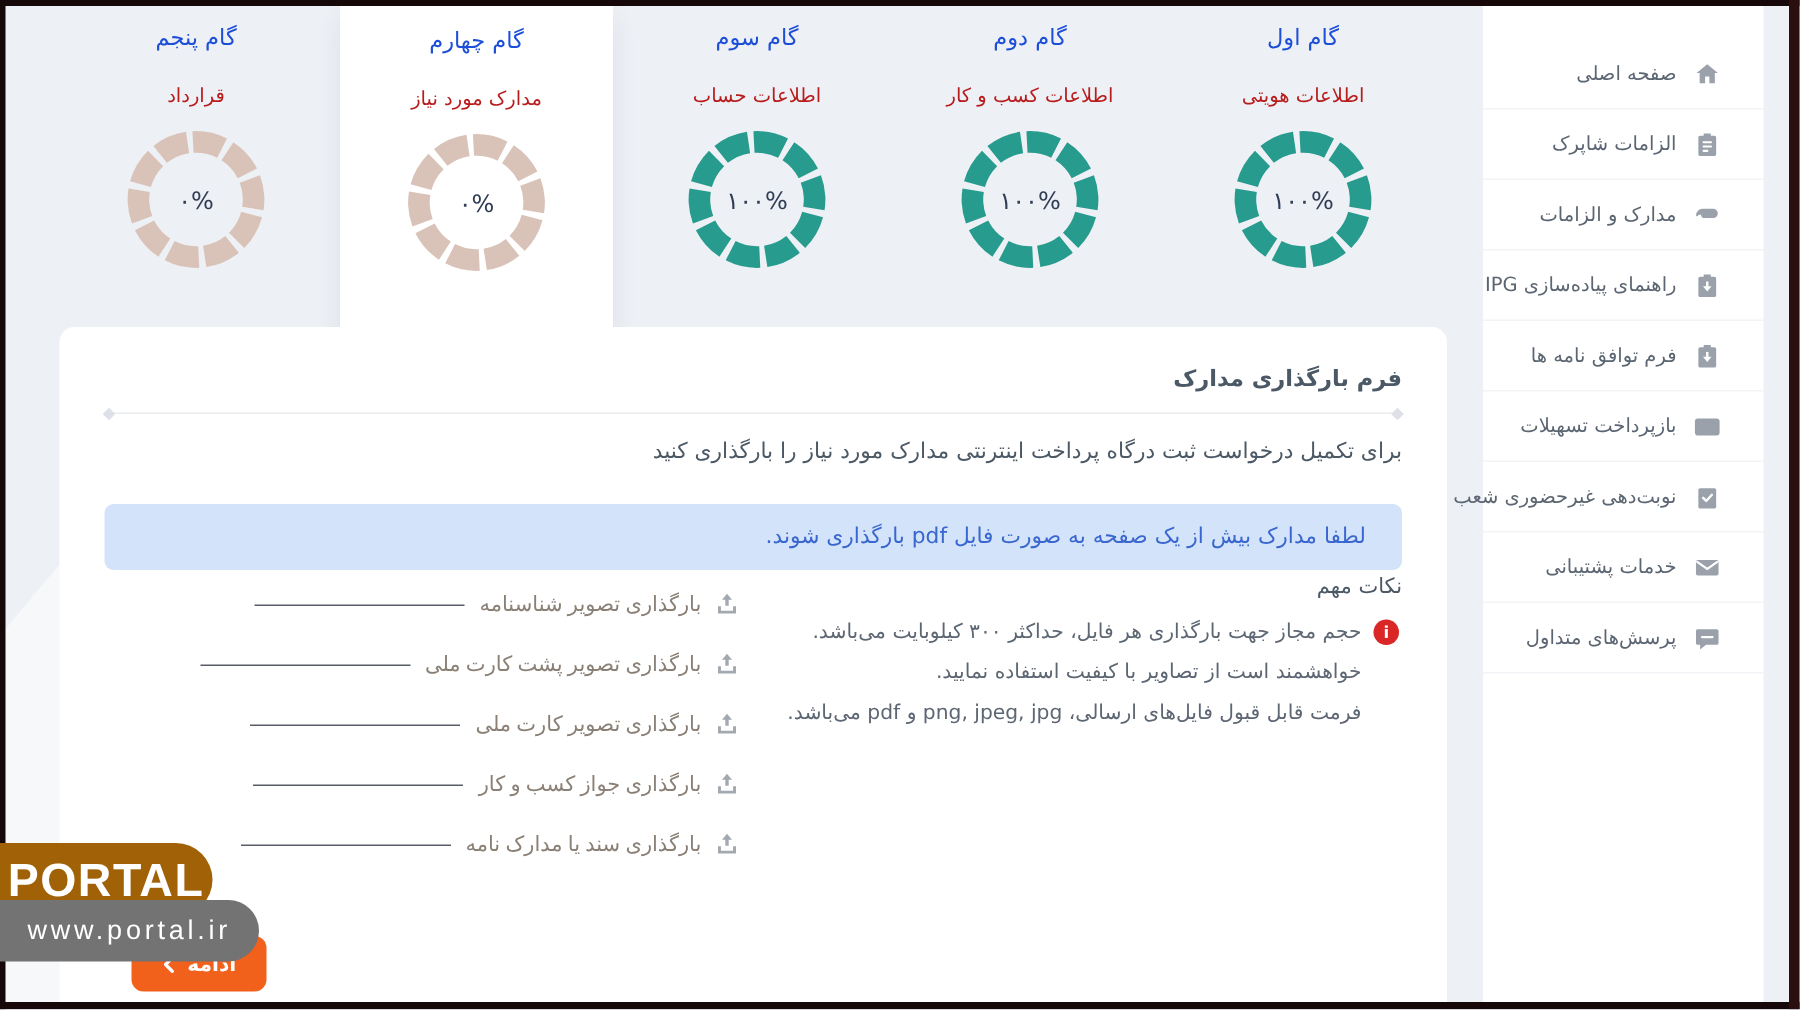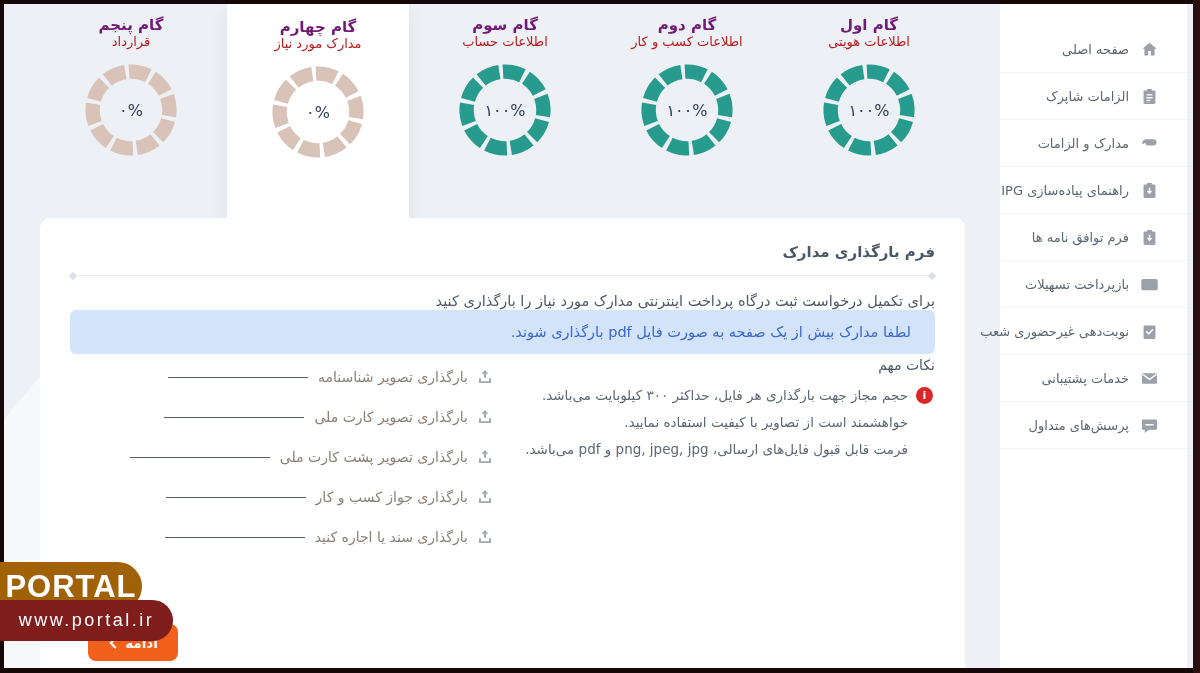--- a/index.html
+++ b/index.html
@@ -12,64 +12,64 @@
   .edge-top { top:0; left:0; right:0; height:4px; }
   .edge-bottom { bottom:0; left:0; right:0; height:5px; }
   .edge-left { left:0; top:0; bottom:0; width:4px; }
   .edge-right { right:0; top:0; bottom:0; width:7px; background:#2b0e0e; }
 
   
   .bg-shape { position:absolute; left:-60px; top:400px; width:300px; height:300px;
     background:rgba(255,255,255,.5); transform:rotate(40deg); z-index:0; }
 
   
-  .sidebar { position:absolute; right:13px; top:4px; bottom:5px; width:187px; background:#fff; z-index:1; padding-top:22px; }
+  .sidebar { position:absolute; right:24px; top:4px; bottom:5px; width:187px; background:#fff; z-index:1; padding-top:22px; }
   .side-item { height:47px; display:flex; align-items:center; gap:10px; padding-right:28px; border-bottom:1px solid #f1f3f6; cursor:pointer; }
   .side-item .ic { width:20px; height:20px; flex:0 0 20px; display:flex; align-items:center; justify-content:center; }
   .side-item .ic svg { width:19px; height:19px; fill:#9aa1ab; }
   .side-item .lbl { font-size:13px; color:#5c6672; white-space:nowrap; }
 
   
   .steps { position:absolute; right:240px; left:40px; top:4px; height:212px; display:flex; z-index:1; }
   .step { flex:1 1 0; display:flex; flex-direction:column; align-items:center; padding-top:12px; }
   .step.active { background:#fff; border-radius:0 0 14px 14px; box-shadow:0 8px 18px rgba(40,50,80,.08); margin:0 5px; height:252px; padding-top:14px; }
-  .step-title { font-size:15px; font-weight:bold; color:#701a75; margin-bottom:0; }
+  .step-title { font-size:15px; font-weight:normal; color:#1d4ed8; margin-bottom:23px; }
   .step-sub { font-size:13px; color:#b91c1c; margin-bottom:13px; }
   .donut { position:relative; width:96px; height:96px; }
   .donut svg { width:96px; height:96px; display:block; }
   .donut .pct { position:absolute; inset:0; display:flex; align-items:center; justify-content:center; font-size:16px; color:#2f3d55; font-weight:500; }
 
   
   .form-card { position:absolute; right:235px; left:40px; top:218px; bottom:5px; background:#fff; border-radius:10px 10px 0 0; padding:25px 30px 0 30px; z-index:1; }
   .form-title { font-size:15px; color:#4b5865; }
   .divider { position:relative; height:1px; background:#e9ebef; margin:14px 0 0 0; }
   .divider::before, .divider::after { content:""; position:absolute; top:-2.5px; width:6px; height:6px; background:#dde1e7; transform:rotate(45deg); }
   .divider::before { right:0; } .divider::after { left:0; }
   .form-desc { margin-top:17px; font-size:14.5px; color:#4b5865; }
-  .alert { margin-top:1px; background:#d3e3f9; color:#3a67cf; border-radius:6px; padding:14px 24px; font-size:14.5px; }
+  .alert { margin-top:27px; background:#d3e3f9; color:#3a67cf; border-radius:6px; padding:14px 24px; font-size:14.5px; }
 
   .columns { display:flex; margin-top:3px;text-align:right; }
   .notes { width:51%; }
   .notes-title { font-size:14px; color:#4b5865; margin-bottom:9px; }
   .notes-body { position:relative; padding-right:27px; font-size:13.5px; color:#5d6673; line-height:27px; }
   .info-icon { position:absolute; right:2px; top:5px; width:17px; height:17px; border-radius:50%; background:#da2626; color:#fff; font-size:11px; font-weight:bold; display:flex; align-items:center; justify-content:center; font-style:normal; }
 
-  .uploads { width:49%; padding-top:0; }
+  .uploads { width:49%; padding-top:0;font-family:Liberation Serif, serif; }
   .upload-row { display:flex; align-items:center; height:40px; cursor:pointer; }
   .upload-row .uic { width:18px; height:18px; margin-left:8px; flex:0 0 18px; }
   .upload-row .uic svg { width:18px; height:18px; fill:#a3a9b0; }
   .upload-row .ulabel { font-size:14px; color:#8a8076; white-space:nowrap; }
   .upload-row .uline { width:140px; border-top:1.6px solid #565d66; margin-right:10px; }
 
   
   .continue-btn { position:absolute; left:88px; top:624px; width:90px; height:37px; background:#f2611c; border:none; border-radius:8px; color:#fff; font-family:"DejaVu Sans",sans-serif; font-size:13.5px; font-weight:bold; display:flex; align-items:center; justify-content:center; gap:8px; cursor:pointer; z-index:2; }
 
   
   .wm-brand { position:absolute; left:0; top:562px; width:142px; height:49px; background:#a16207; border-radius:0 25px 25px 0; color:#fff; display:flex; align-items:center; justify-content:center; font-family:"Liberation Sans",sans-serif; font-weight:bold; font-size:31px; letter-spacing:1px; direction:ltr; z-index:6; }
-  .wm-url { position:absolute; left:0; top:600px; width:173px; height:41px; background:#7f1d1d; border-radius:0 21px 21px 0; color:#fff; display:flex; align-items:center; justify-content:center; font-family:"Liberation Sans",sans-serif; font-size:18px; letter-spacing:2.5px; direction:ltr; z-index:7; }
+  .wm-url { position:absolute; left:0; top:600px; width:173px; height:41px; background:#737373; border-radius:0 21px 21px 0; color:#fff; display:flex; align-items:center; justify-content:center; font-family:"Liberation Sans",sans-serif; font-size:18px; letter-spacing:2.5px; direction:ltr; z-index:7; }
 </style>
 </head>
 <body>
 
 <div class="page">
 
   <div class="bg-shape"></div>
 
   <aside class="sidebar">
     <div class="side-item">
@@ -237,45 +237,45 @@
                 <path d="M4 13.5h2.6v4h10.8v-4H20V20H4z"></path>
               </svg></span>
           <span class="ulabel">بارگذاری تصویر شناسنامه</span>
           <span class="uline"></span>
         </div>
         <div class="upload-row">
           <span class="uic"><svg viewBox="0 0 24 24">
                 <path d="M12 2.5l4.5 5.3h-3V13h-3V7.8h-3z"></path>
                 <path d="M4 13.5h2.6v4h10.8v-4H20V20H4z"></path>
               </svg></span>
+          <span class="ulabel">بارگذاری تصویر پشت کارت ملی</span>
+          <span class="uline"></span>
+        </div>
+        <div class="upload-row">
+          <span class="uic"><svg viewBox="0 0 24 24">
+                <path d="M12 2.5l4.5 5.3h-3V13h-3V7.8h-3z"></path>
+                <path d="M4 13.5h2.6v4h10.8v-4H20V20H4z"></path>
+              </svg></span>
           <span class="ulabel">بارگذاری تصویر کارت ملی</span>
           <span class="uline"></span>
         </div>
         <div class="upload-row">
           <span class="uic"><svg viewBox="0 0 24 24">
                 <path d="M12 2.5l4.5 5.3h-3V13h-3V7.8h-3z"></path>
                 <path d="M4 13.5h2.6v4h10.8v-4H20V20H4z"></path>
               </svg></span>
-          <span class="ulabel">بارگذاری تصویر پشت کارت ملی</span>
-          <span class="uline"></span>
-        </div>
-        <div class="upload-row">
-          <span class="uic"><svg viewBox="0 0 24 24">
-                <path d="M12 2.5l4.5 5.3h-3V13h-3V7.8h-3z"></path>
-                <path d="M4 13.5h2.6v4h10.8v-4H20V20H4z"></path>
-              </svg></span>
           <span class="ulabel">بارگذاری جواز کسب و کار</span>
           <span class="uline"></span>
         </div>
         <div class="upload-row">
           <span class="uic"><svg viewBox="0 0 24 24">
                 <path d="M12 2.5l4.5 5.3h-3V13h-3V7.8h-3z"></path>
                 <path d="M4 13.5h2.6v4h10.8v-4H20V20H4z"></path>
               </svg></span>
-          <span class="ulabel">بارگذاری سند یا اجاره کنید</span>
+          <span class="ulabel">بارگذاری سند یا مدارک نامه</span>
           <span class="uline"></span>
         </div>
       </div>
     </div>
   </section>
 
   <button class="continue-btn">
     <span>ادامه</span>
     <span style="display:flex">
         <svg width="9" height="12" viewBox="0 0 10 12">

